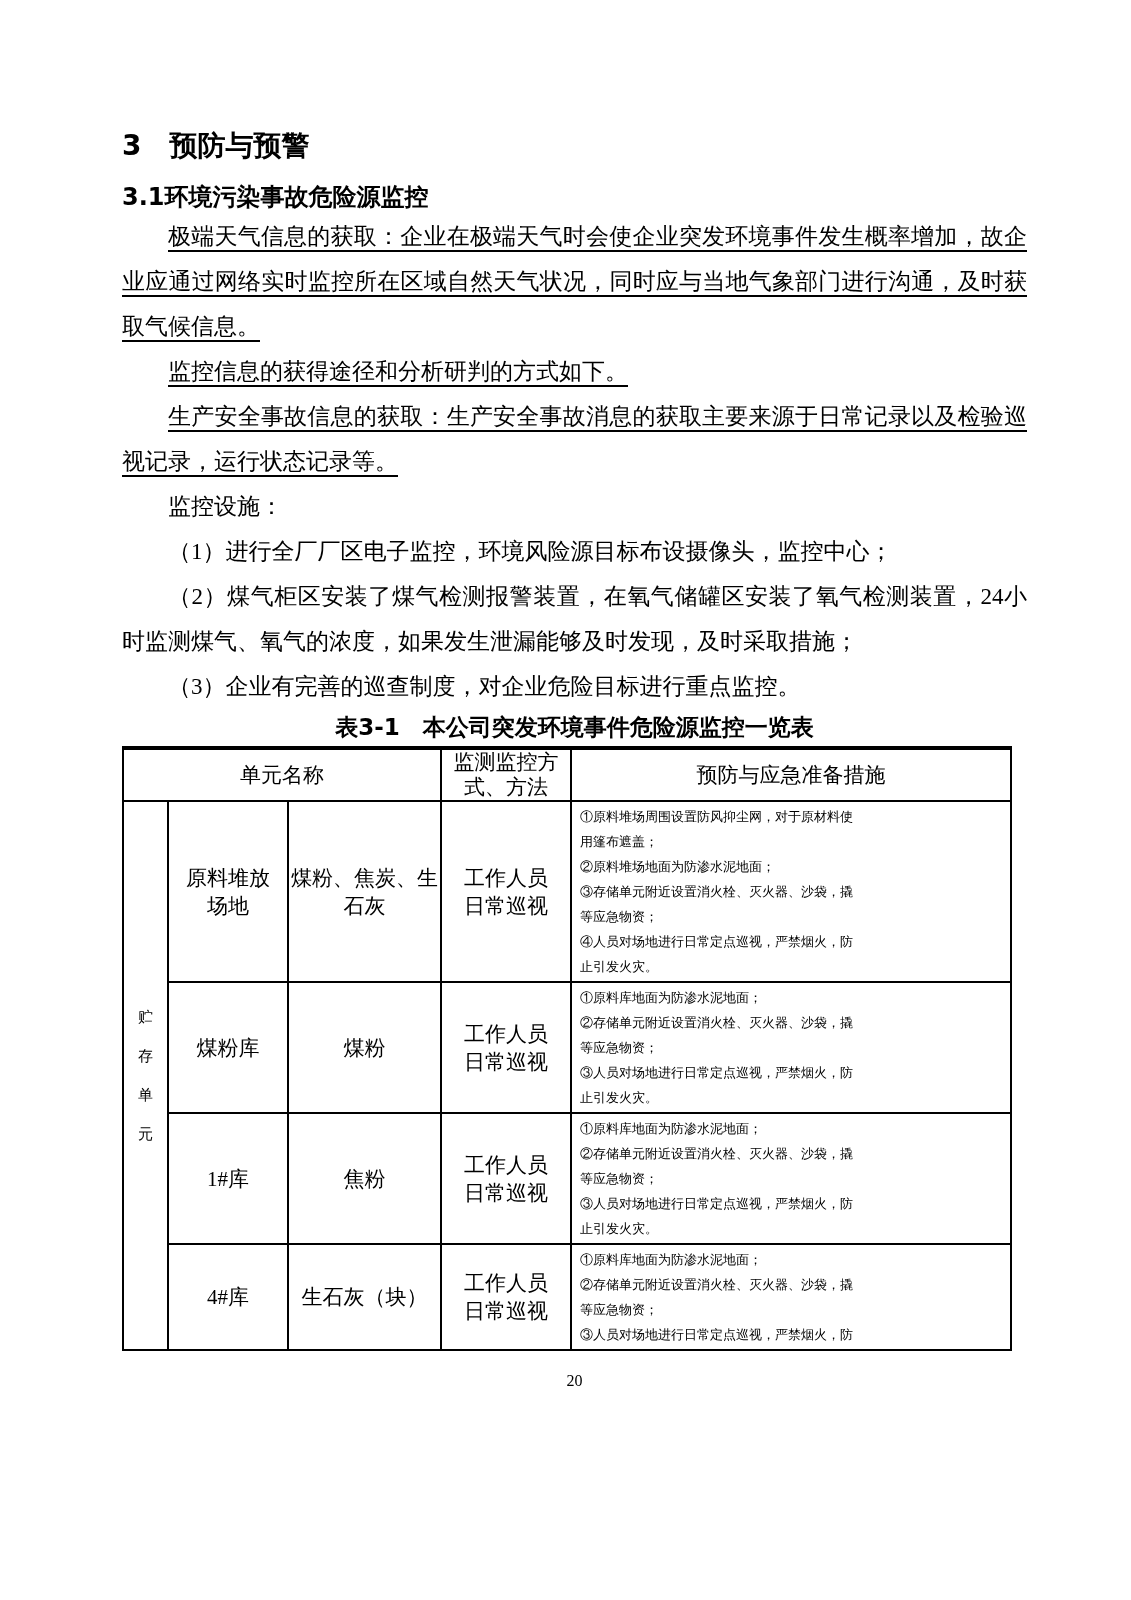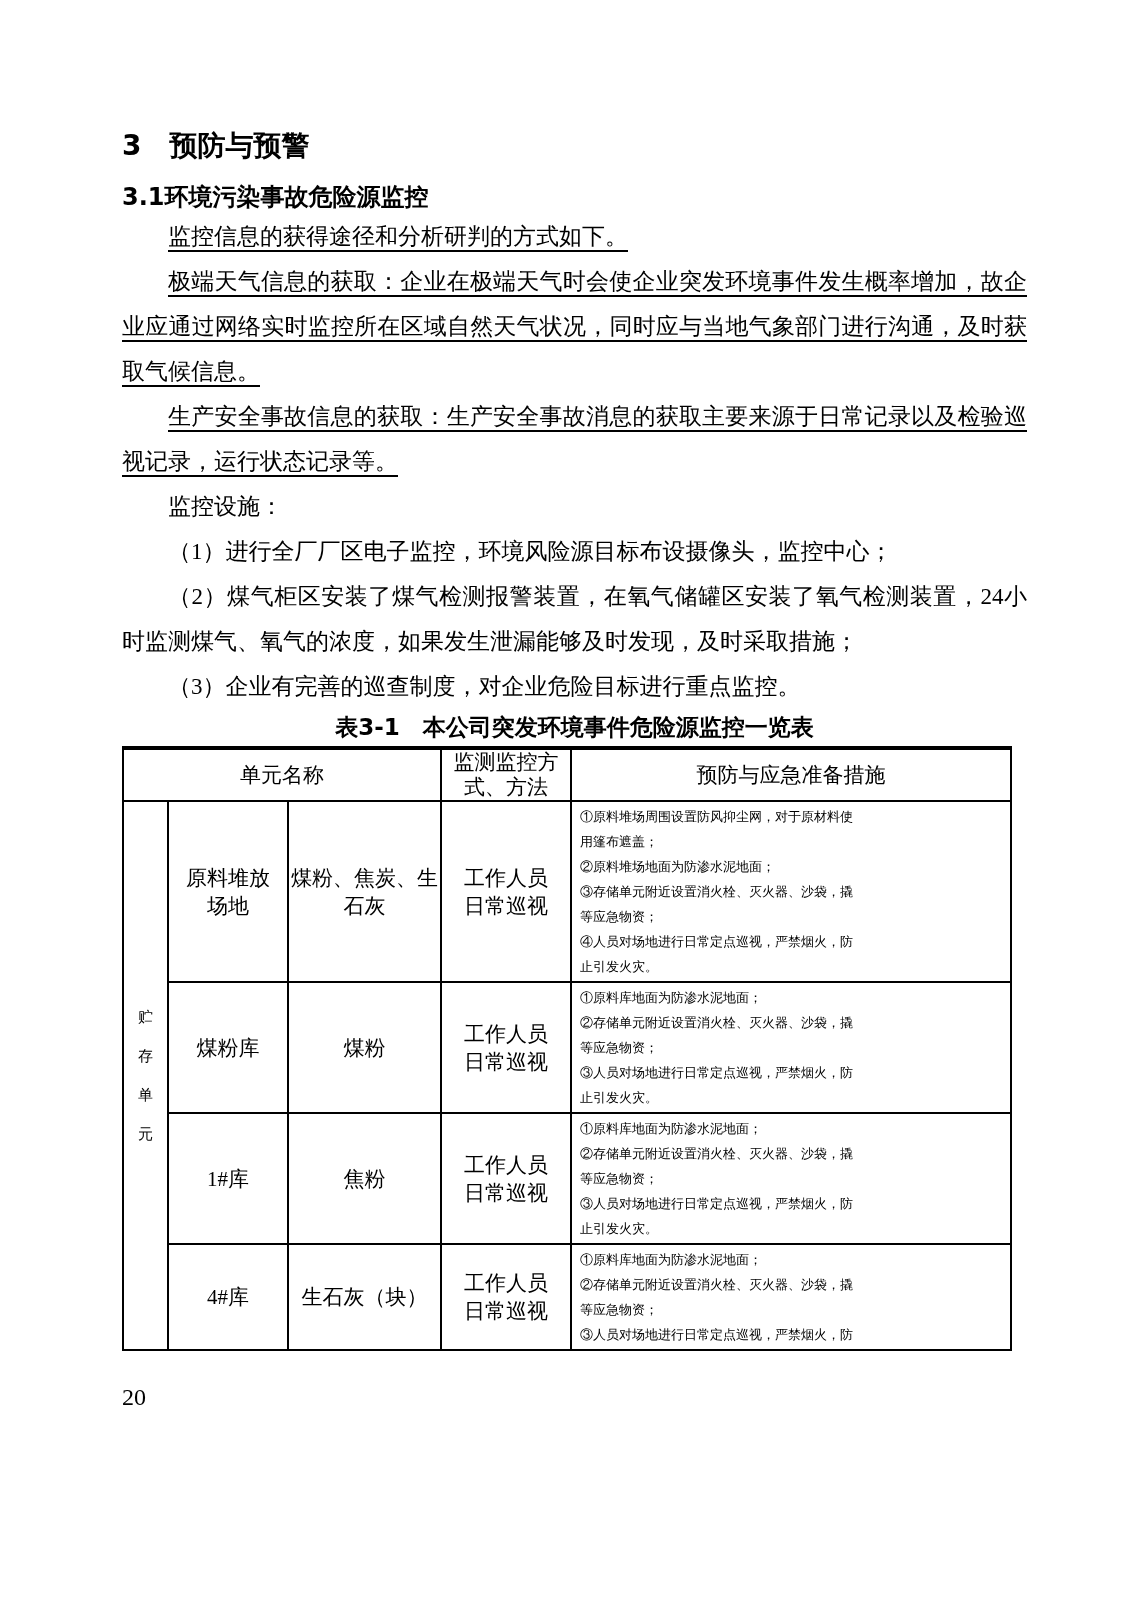--- a/index.html
+++ b/index.html
@@ -54,34 +54,34 @@
   .vlabel{
     display:inline-block;width:1.1em;
     word-break:break-all;line-height:39px;
     white-space:normal;font-size:15px;
   }
   .r1 td{height:170px;}
   .r2 td{height:122px;}
   .r3 td{height:122px;}
   .r4 td{height:100px;}
   .pagenum{
-    margin-top:34px;text-align:left;font-size:24px;line-height:24px;
+    margin-top:18px;text-align:center;font-size:16px;line-height:24px;
   }
 </style>
 </head>
 <body>
 
 <div class="page">
 
   <h1 class="h1">3　预防与预警</h1>
 
   <h2 class="h2">3.1环境污染事故危险源监控</h2>
 
+  <p class="para u">极端天气信息的获取：企业在极端天气时会使企业突发环境事件发生概率增加，故企业应通过网络实时监控所在区域自然天气状况，同时应与当地气象部门进行沟通，及时获取气候信息。</p>
   <p class="para u">监控信息的获得途径和分析研判的方式如下。</p>
-  <p class="para u">极端天气信息的获取：企业在极端天气时会使企业突发环境事件发生概率增加，故企业应通过网络实时监控所在区域自然天气状况，同时应与当地气象部门进行沟通，及时获取气候信息。</p>
   <p class="para u">生产安全事故信息的获取：生产安全事故消息的获取主要来源于日常记录以及检验巡视记录，运行状态记录等。</p>
   <p class="para">监控设施：</p>
   <p class="para">（1）进行全厂厂区电子监控，环境风险源目标布设摄像头，监控中心；</p>
   <p class="para">（2）煤气柜区安装了煤气检测报警装置，在氧气储罐区安装了氧气检测装置，24小时监测煤气、氧气的浓度，如果发生泄漏能够及时发现，及时采取措施；</p>
   <p class="para">（3）企业有完善的巡查制度，对企业危险目标进行重点监控。</p>
 
   <p class="caption">表3-1　本公司突发环境事件危险源监控一览表</p>
 
   <table class="monitor">
     <colgroup>

